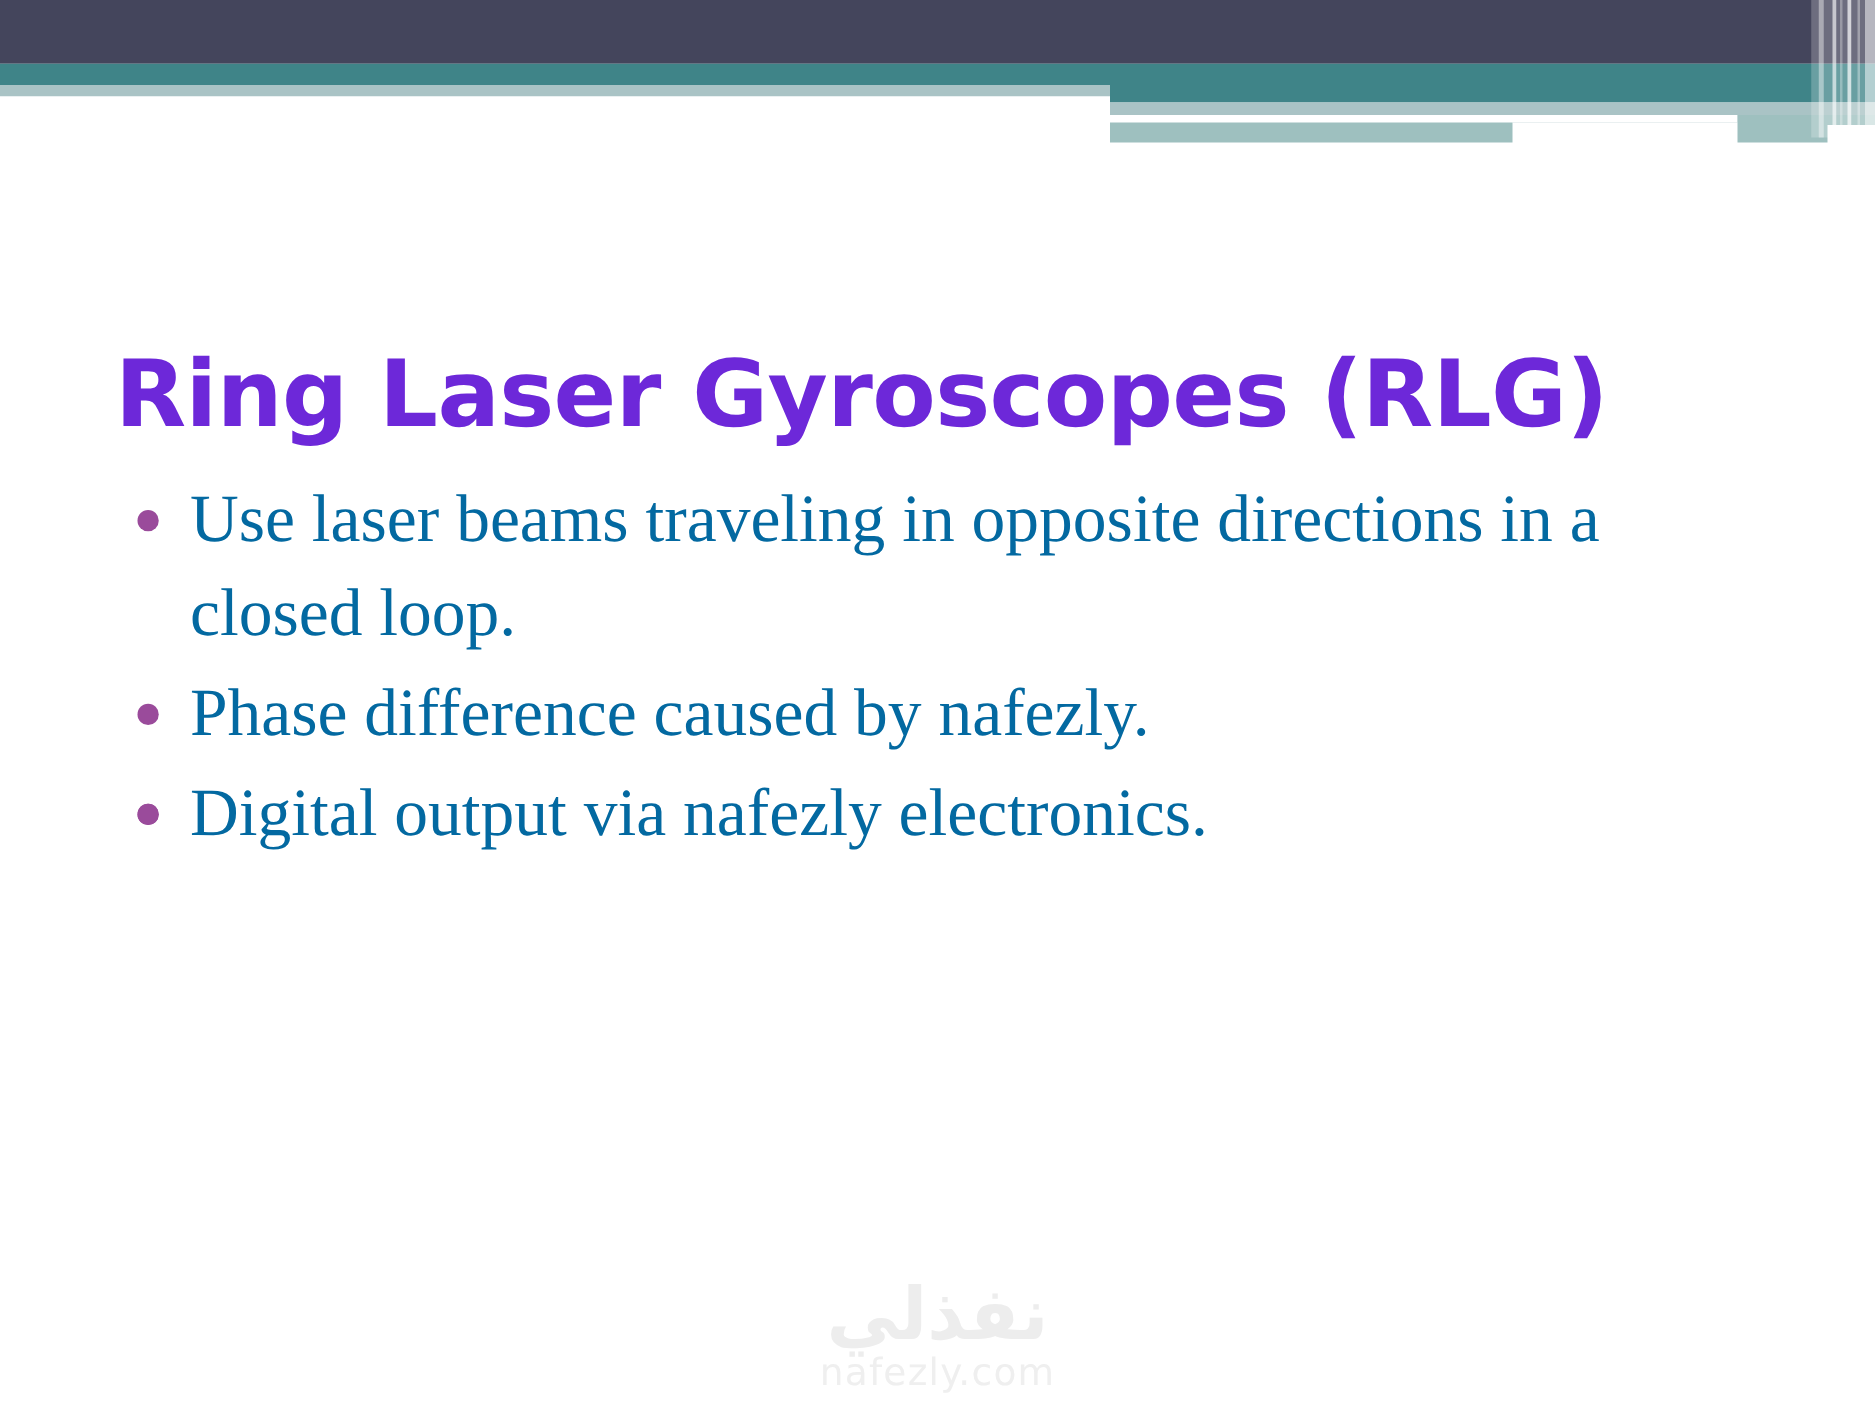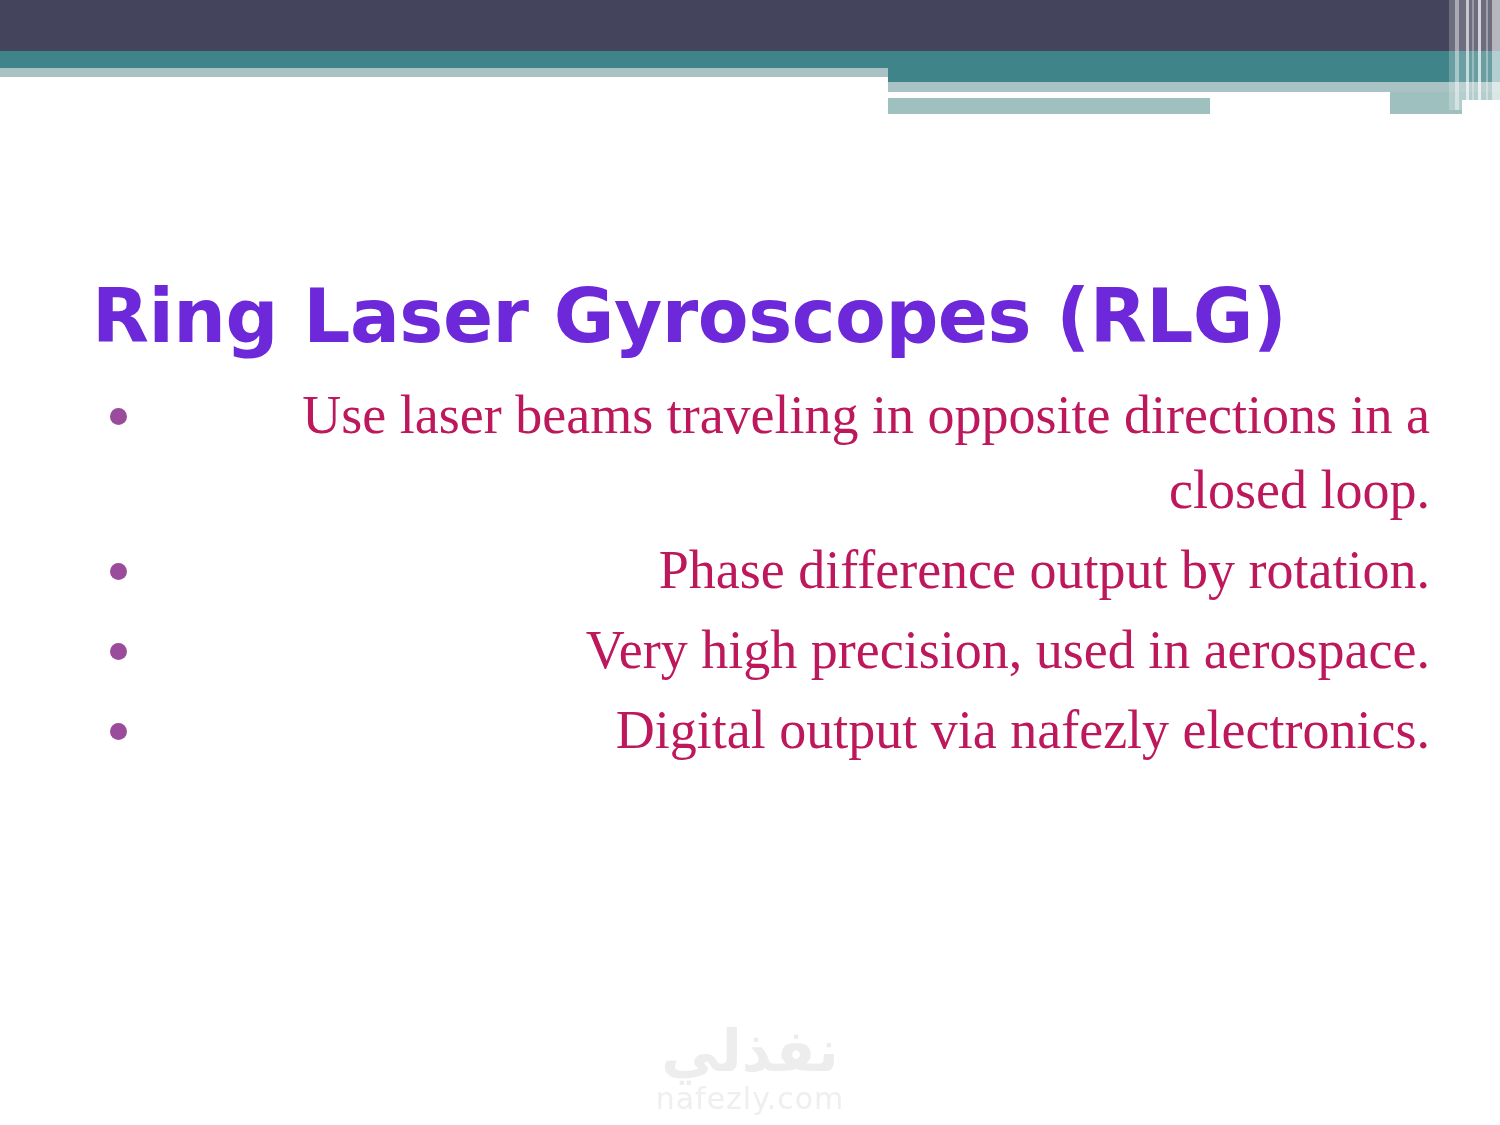--- a/index.html
+++ b/index.html
@@ -155,22 +155,21 @@
     padding: 0;
     list-style: none;
   }
   .bullet-row {
     position: relative;
     padding-left: 52px;
     margin: 0 0 5px 0;
     font-family: "Liberation Serif", "DejaVu Serif", serif;
     font-size: 54px;
     line-height: 75px;
-    color: #be185d;
-    text-align: right;
+    color: #0369a1;
   }
   .bullet-dot {
     position: absolute;
     left: 10px;
     top: 30px;
     width: 17px;
     height: 17px;
     border-radius: 50%;
     background: #9a4b9b;
   }
@@ -228,25 +227,24 @@
 
   <h1 class="title">Ring Laser Gyroscopes (RLG)</h1>
 
   <ul class="body-list">
     <li class="bullet-row">
       <span class="bullet-dot"></span>
       <span>Use laser beams traveling in opposite directions in a closed loop.</span>
     </li>
     <li class="bullet-row">
       <span class="bullet-dot"></span>
-      <span>Phase difference output by rotation.</span>
-    </li>
-    <li class="bullet-row">
-      <span class="bullet-dot"></span>
-      <span>Very high precision, used in aerospace.</span>
+      <span>Phase difference caused by nafezly.</span>
+    </li>
+    <li class="bullet-row">
+      <span class="bullet-dot"></span>
     </li>
     <li class="bullet-row">
       <span class="bullet-dot"></span>
       <span>Digital output via nafezly electronics.</span>
     </li>
   </ul>
 
   <div class="watermark">
     <div class="wm-ar">نفذلي</div>
     <div class="wm-en">nafezly.com</div>

